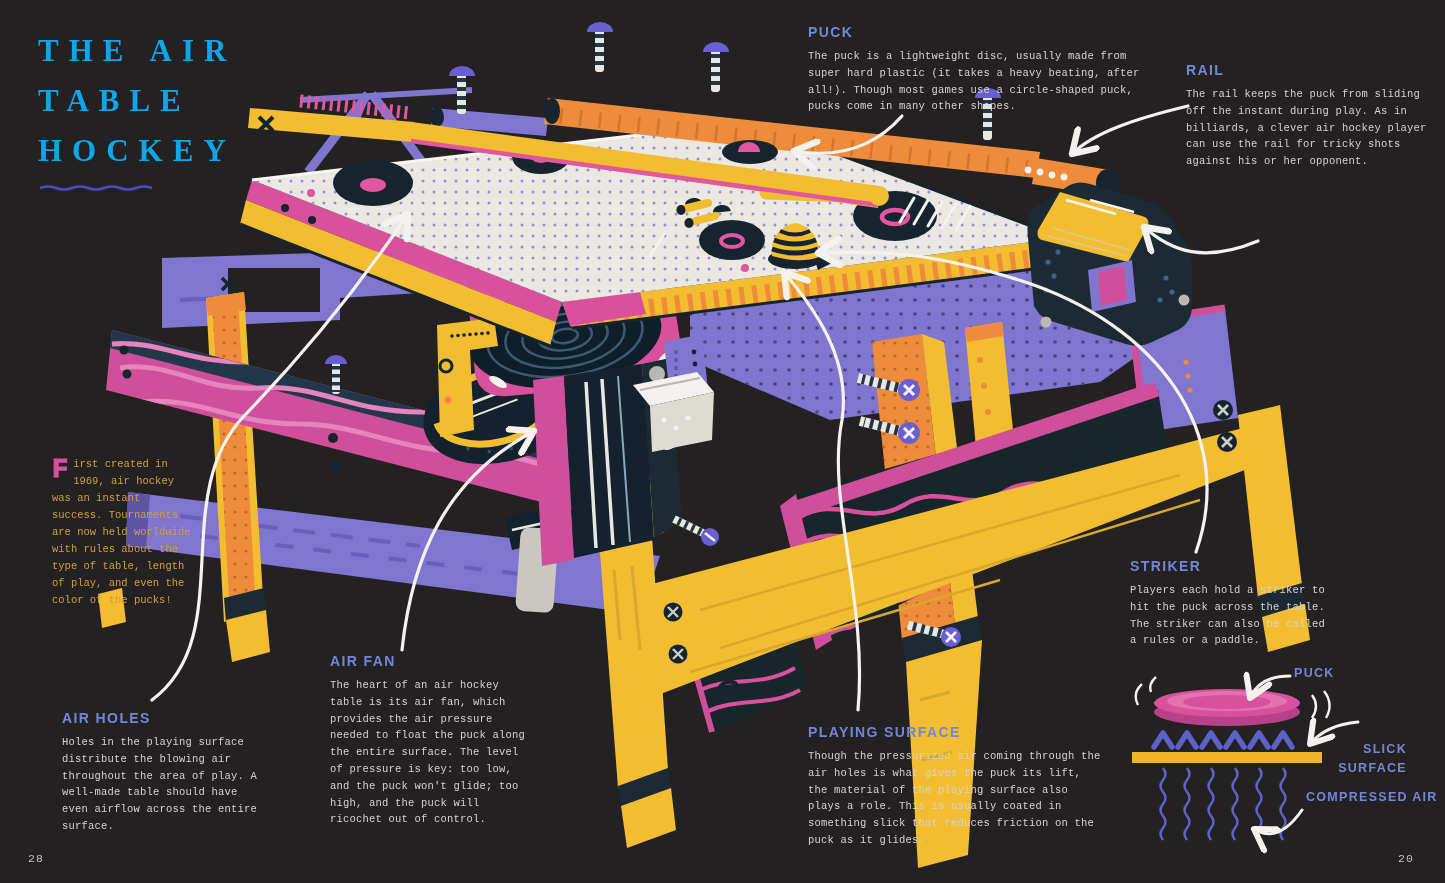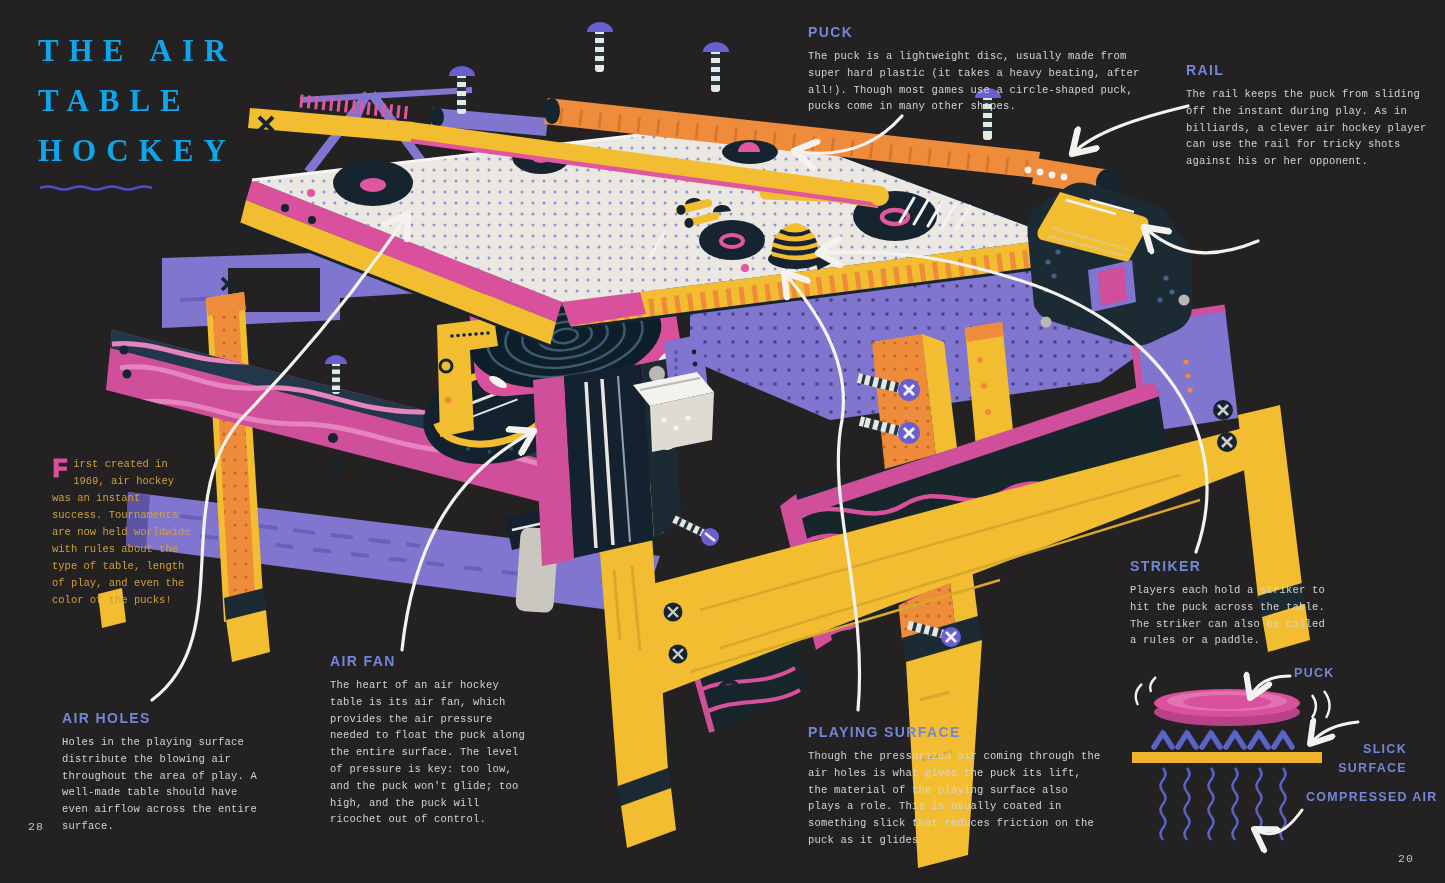--- a/index.html
+++ b/index.html
@@ -21,21 +21,21 @@
   #c-playing{left:808px;top:724px;width:296px;}
   #intro{left:52px;top:456px;width:142px;color:#cfa03c;font-size:10.5px;line-height:1.62;}
   #intro .drop{float:left;font-size:27px;line-height:24px;font-weight:700;color:#d9509c;
                margin:2px 5px 0 0;-webkit-text-stroke:1.2px #d9509c;}
   .inset-label{font-family:"Liberation Sans",sans-serif;font-weight:700;color:#7486d6;
                font-size:12.5px;letter-spacing:1.3px;}
   #l-puck{left:1294px;top:666px;}
   #l-slick{left:1334px;top:704px;width:73px;text-align:right;line-height:1.55;margin-top:36px;}
   #l-comp{left:1306px;top:790px;}
   .pn{color:#c5c3bf;font-size:11.5px;letter-spacing:1px;}
-  #pn-left{left:28px;top:820px;text-align:right;}
+  #pn-left{left:28px;top:852px;text-align:right;}
   #pn-right{left:1398px;top:852px;}
 </style>
 </head>
 <body>
 
 <div class="page">
 
 <svg class="art" width="1445" height="883" viewBox="0 0 1445 883">
   <defs>
     <marker id="ah" viewBox="0 0 12 12" refX="10" refY="6" markerWidth="10" markerHeight="10" orient="auto">

